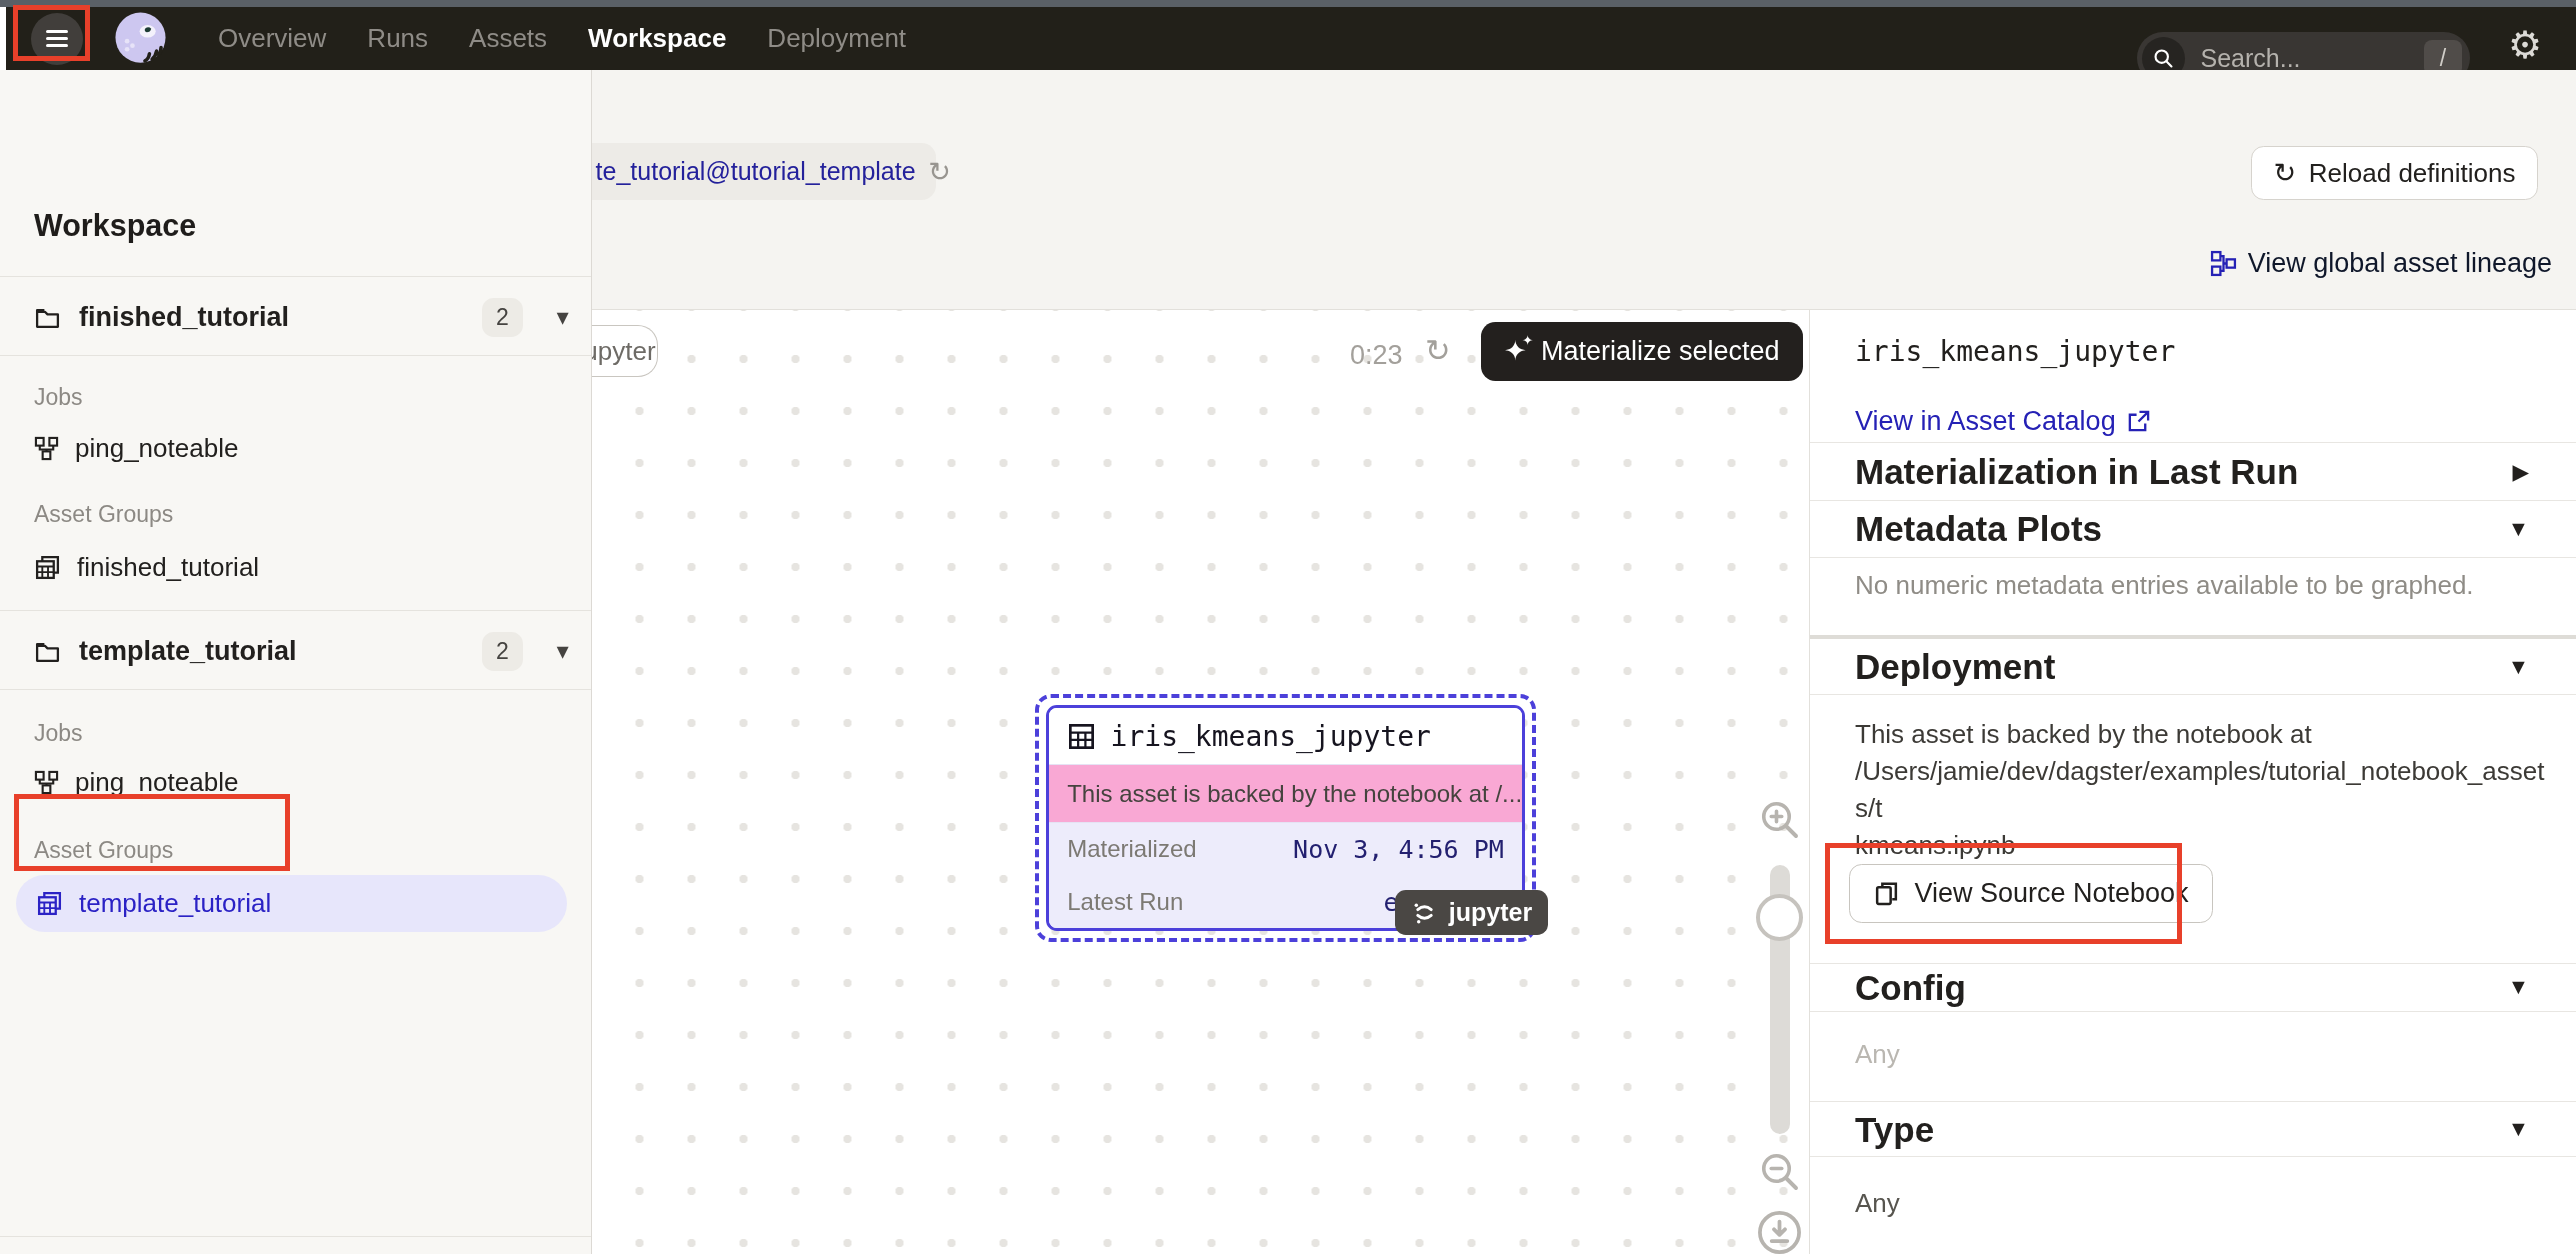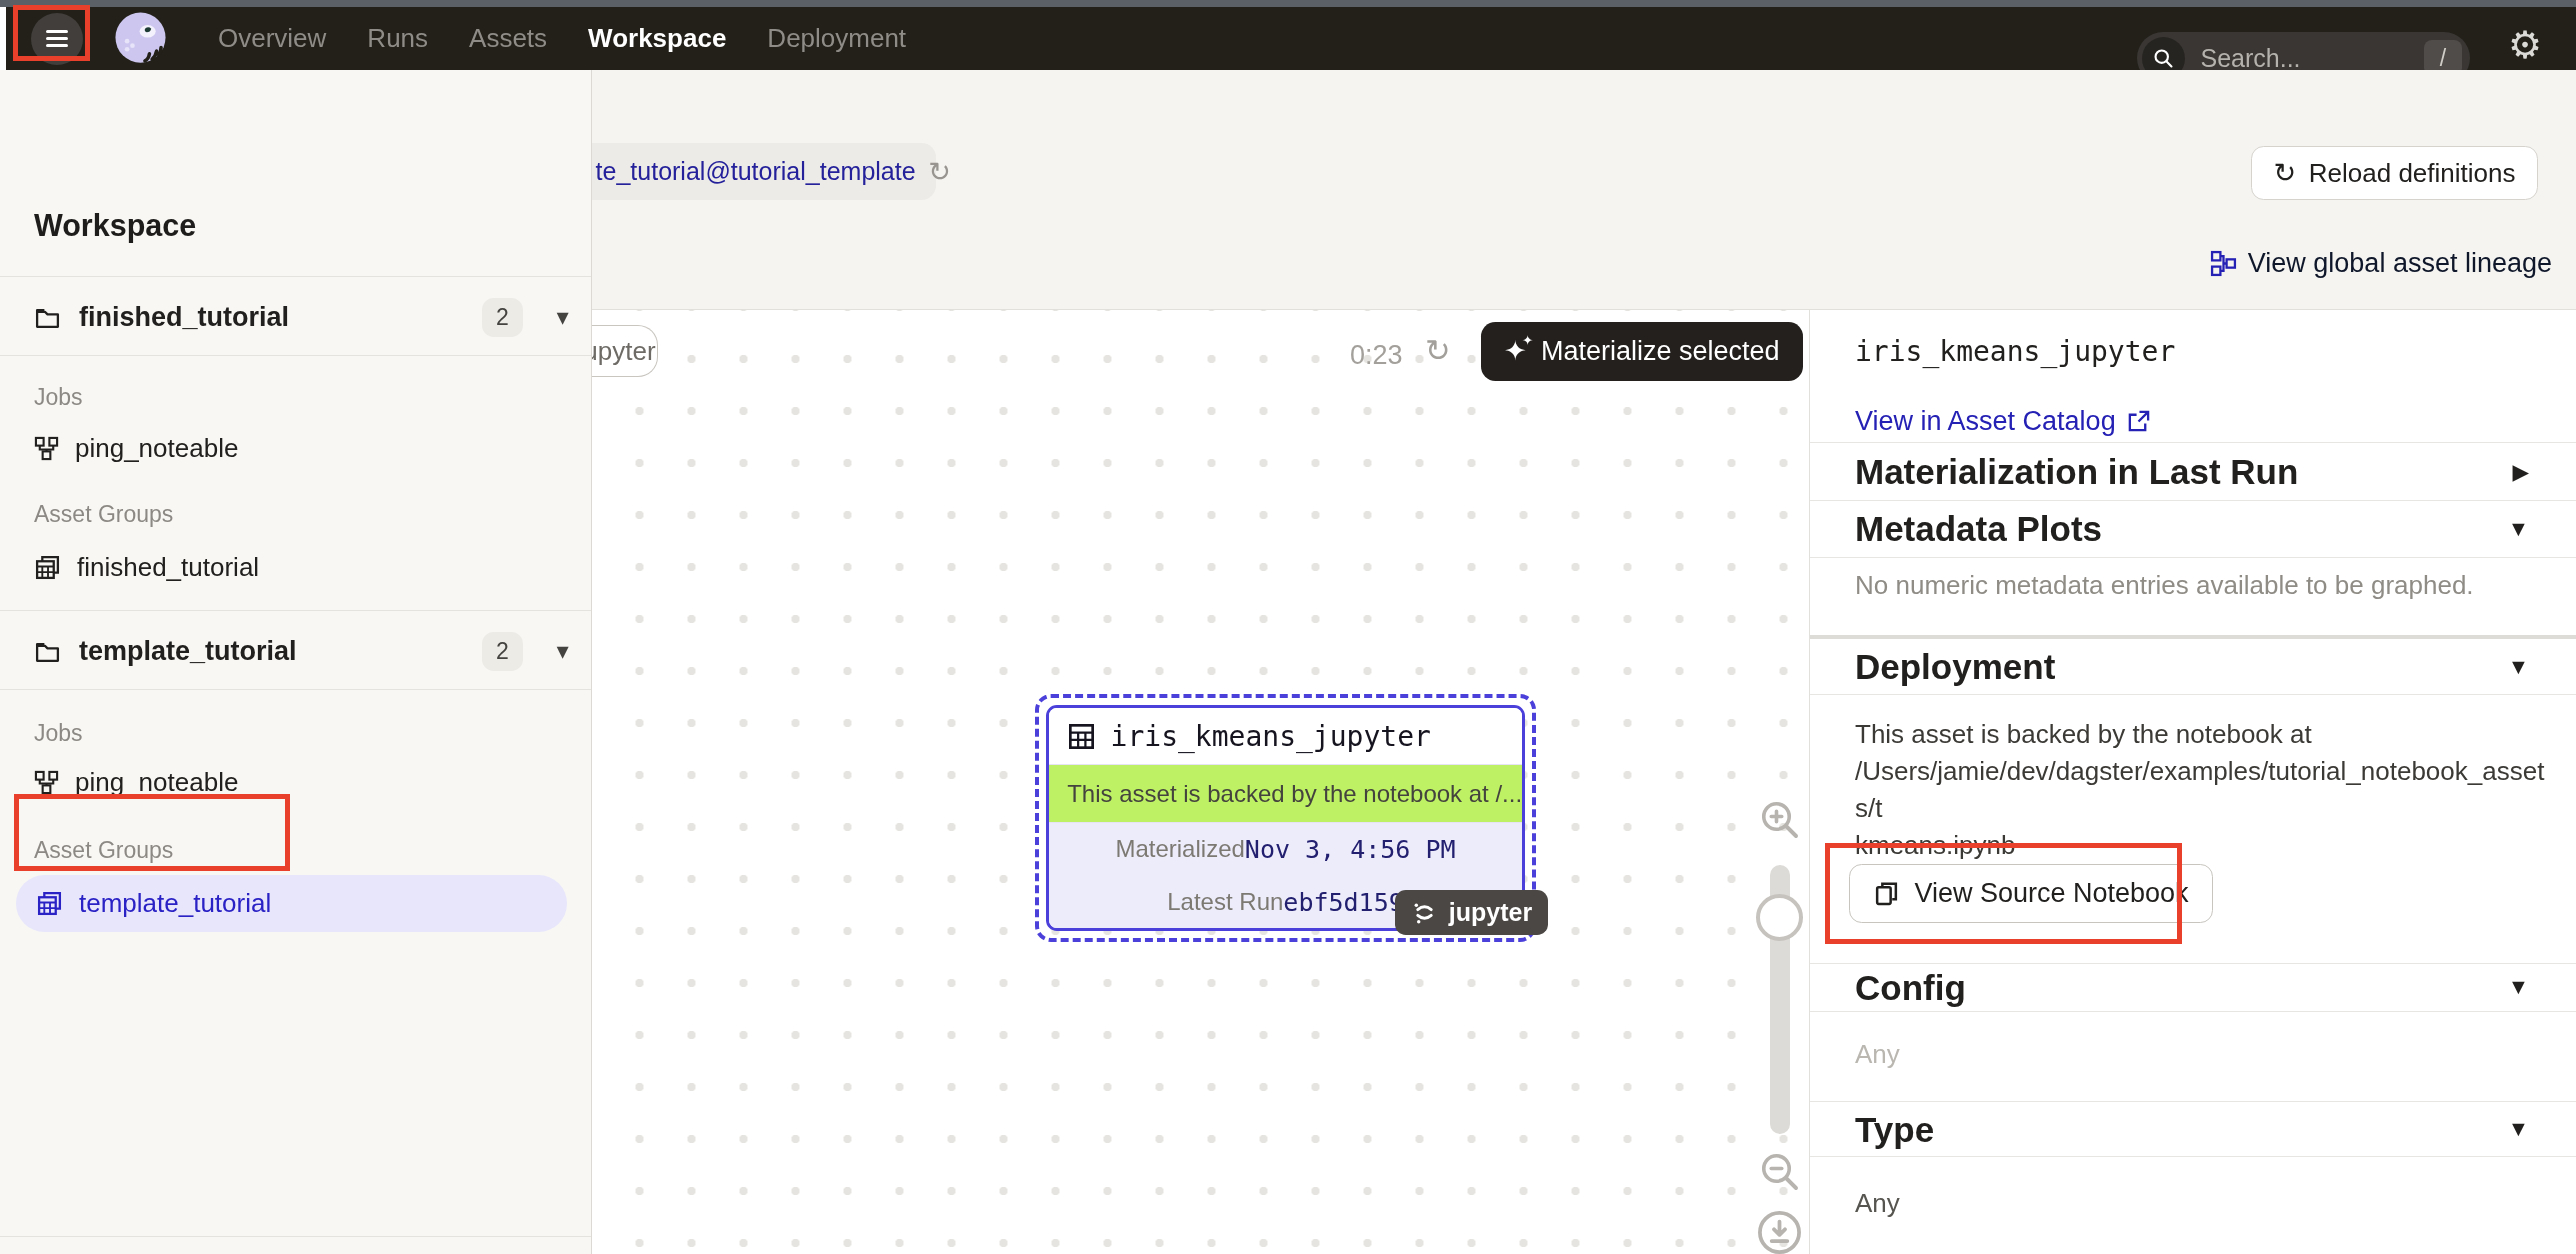--- a/index.html
+++ b/index.html
@@ -79,25 +79,25 @@
   .spark{position:relative;color:#fff;font-size:27px;line-height:27px;}
   .spark .s2{position:absolute;left:18px;top:-10.8px;font-size:13.5px;}
 
   
   .node-outer{position:absolute;left:443px;top:384px;width:501px;height:248px;box-sizing:border-box;
               border:4.5px dashed #4c40da;border-radius:16px;padding:7.2px;cursor:pointer;}
   .node{width:100%;height:100%;box-sizing:border-box;border:3.6px solid #4c40da;border-radius:10.8px;
         overflow:hidden;background:#fff;display:flex;flex-direction:column;}
   .node-head{height:56px;display:flex;align-items:center;gap:14.4px;padding:0 18px;background:#fff;flex:0 0 auto;}
   .node-head .t{font-size:28px;color:#16141f;}
-  .node-desc{height:57px;display:flex;align-items:center;padding:0 18px;background:#bef264;
+  .node-desc{height:57px;display:flex;align-items:center;padding:0 18px;background:#f9a8d4;
              border-top:1.8px solid #e5e3f4;font-size:24px;color:#45433e;flex:0 0 auto;
              white-space:nowrap;overflow:hidden;}
   .node-stats{flex:1;background:#edecfb;border-top:1.8px solid #e5e3f4;display:flex;flex-direction:column;
-              justify-content:center;gap:24px;padding:0 18px;align-items:center;}
+              justify-content:center;gap:24px;padding:0 18px;}
   .stat-row{display:flex;justify-content:space-between;align-items:center;}
   .stat-row .k{font-size:24px;color:#7c7973;}
   .stat-row .v{font-size:25px;color:#232070;}
   .node-tag{position:absolute;left:803px;top:580px;height:45px;background:#4a4744;border-radius:10.8px;
             display:flex;align-items:center;gap:10.8px;padding:0 16px;cursor:pointer;}
   .node-tag .lbl{color:#fff;font-size:25px;font-weight:700;}
 
   
   .zc{position:absolute;color:#b7b4af;}
   .z-track{position:absolute;left:1178px;top:555px;width:20px;height:269px;border-radius:10px;

